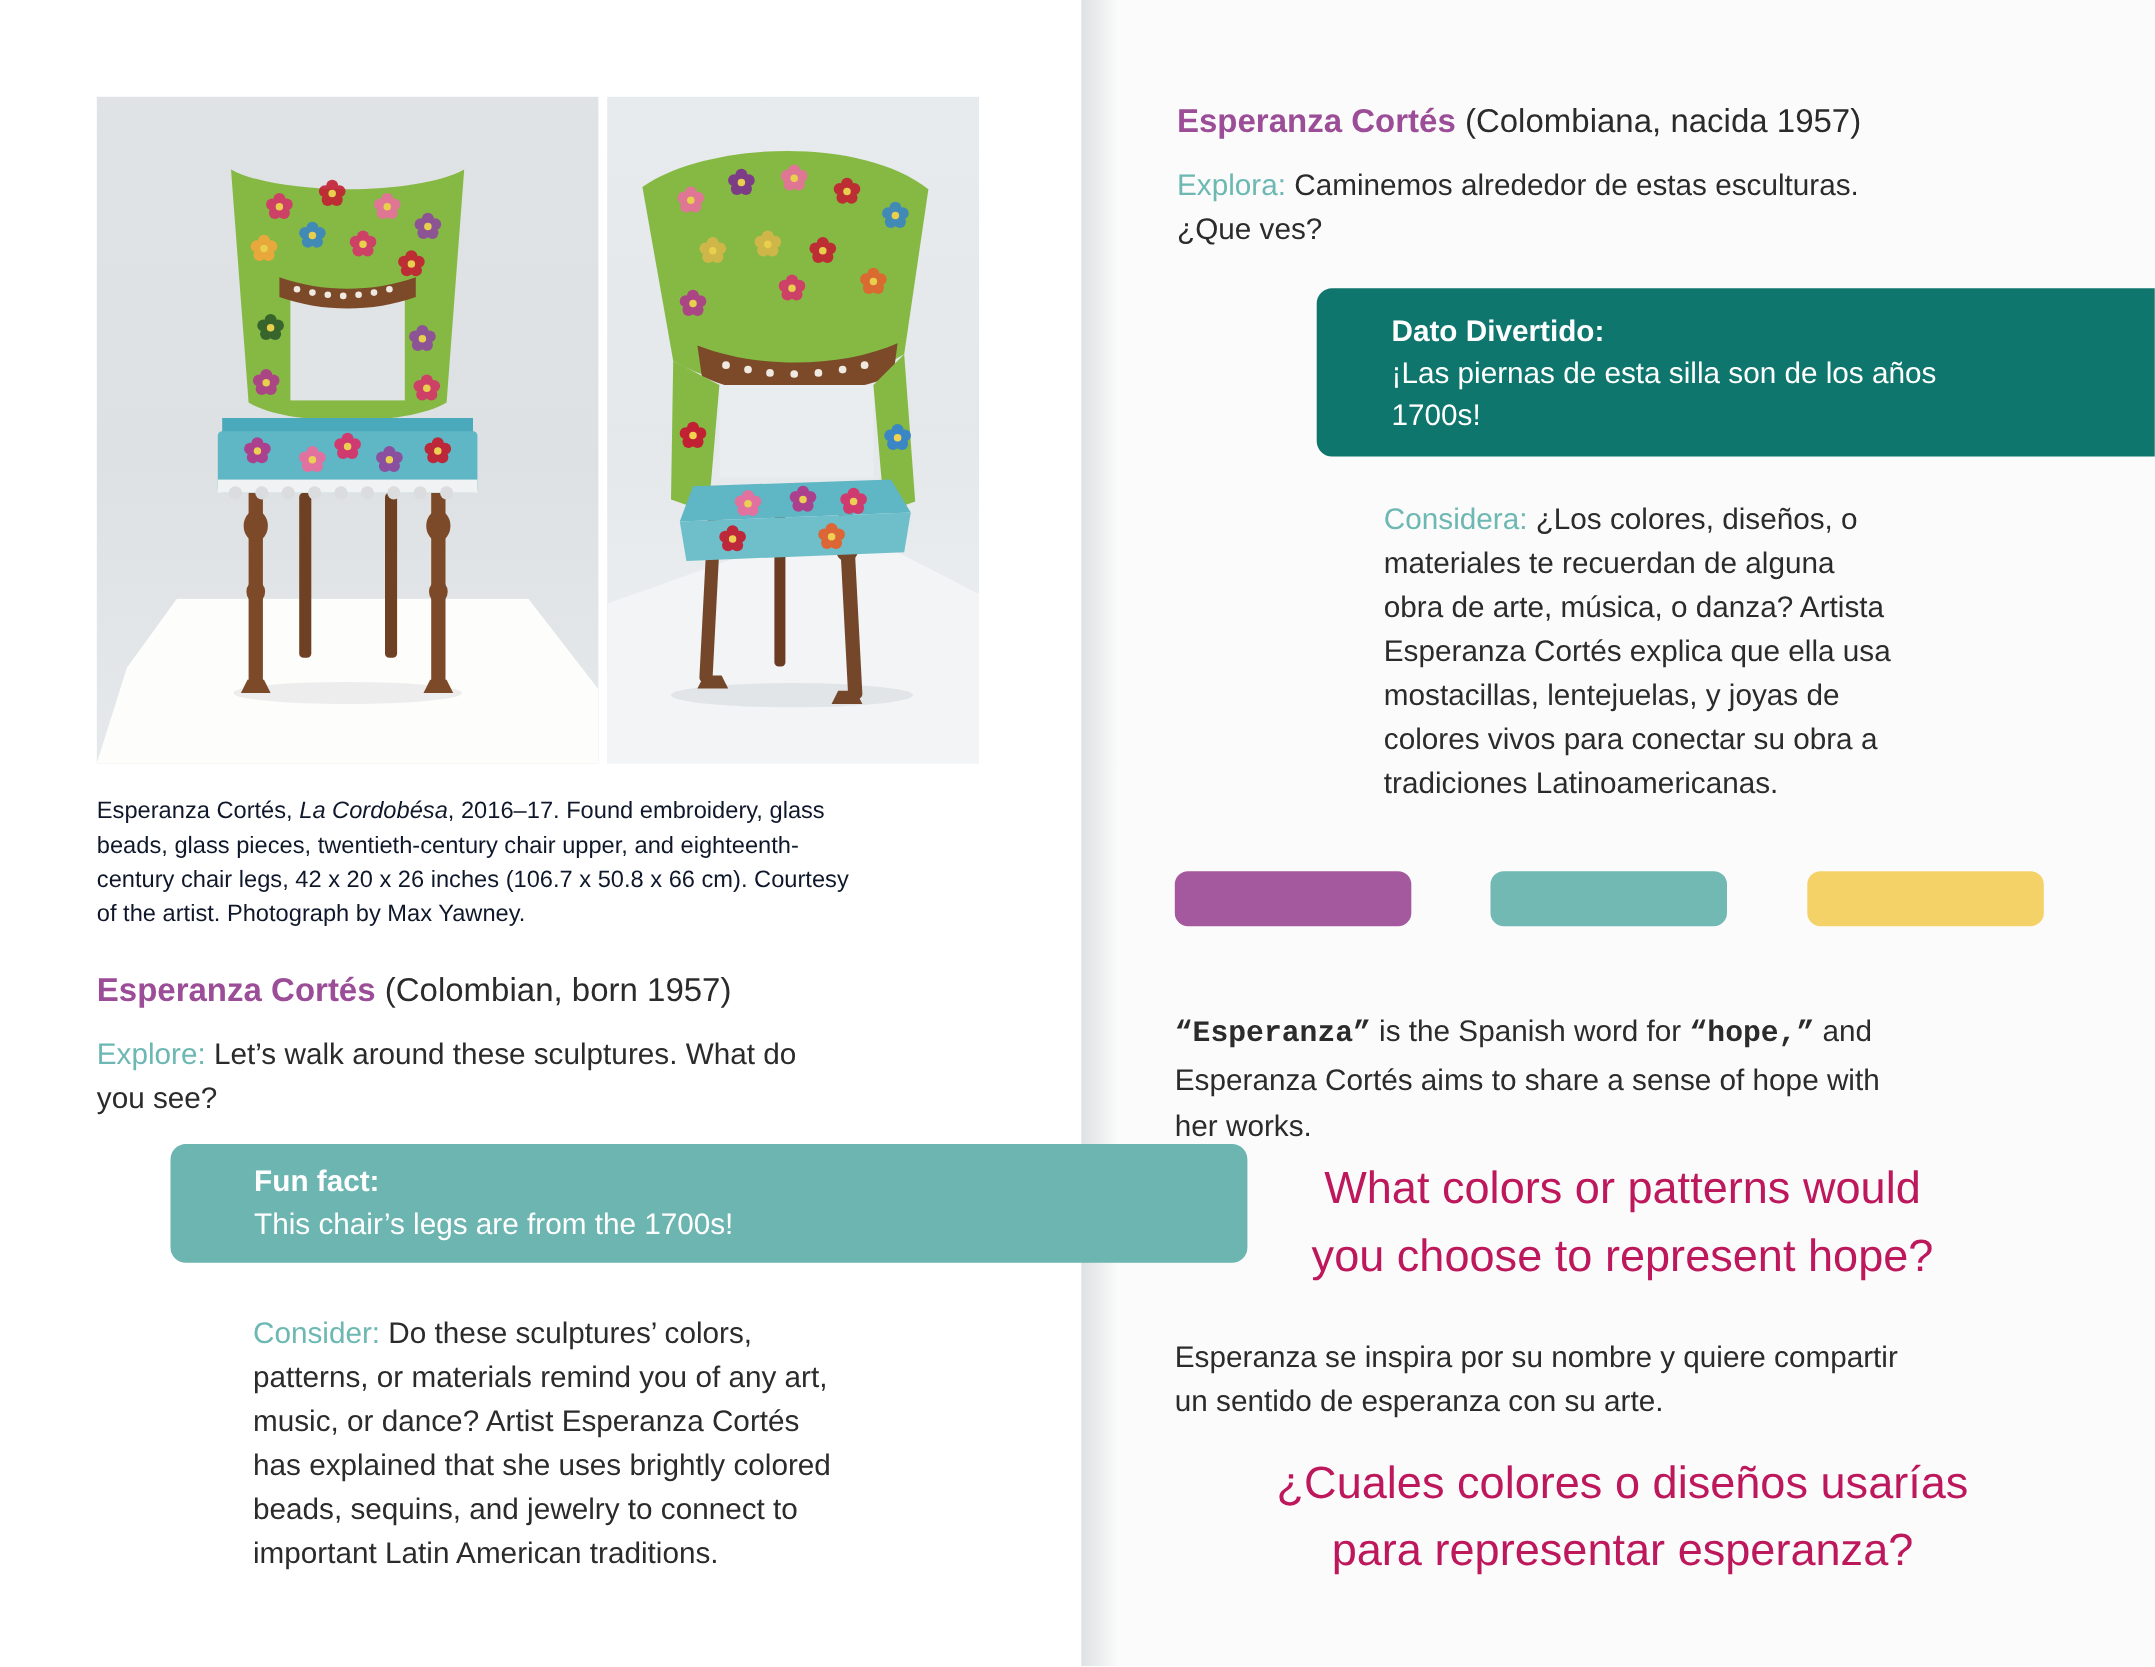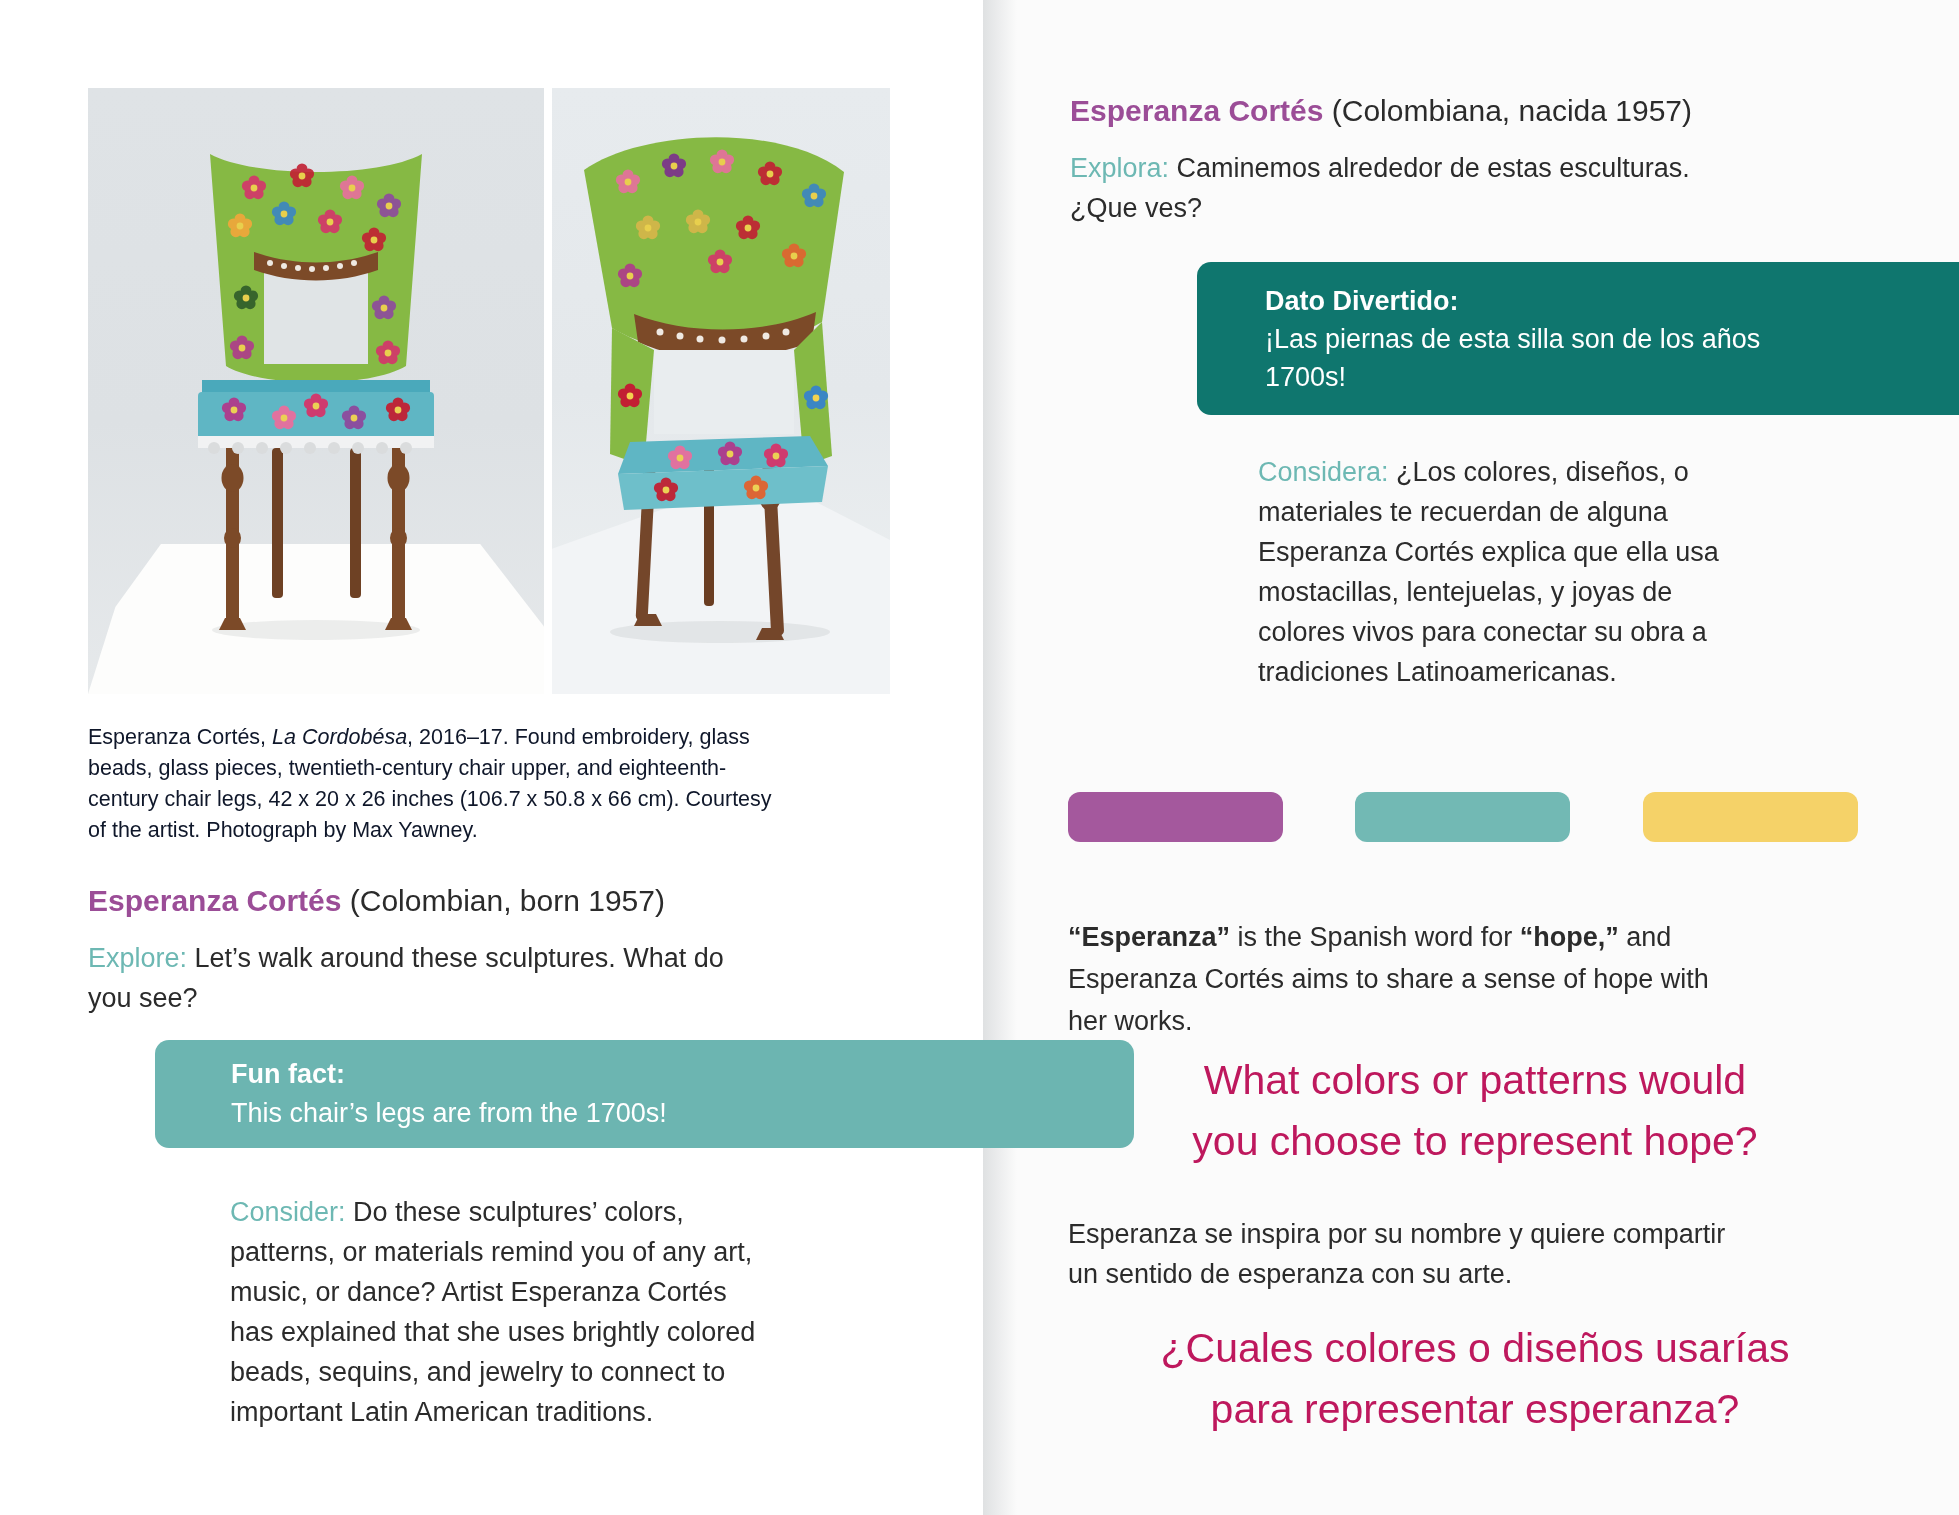--- a/index.html
+++ b/index.html
@@ -37,21 +37,21 @@
   .fun-fact{left:155px;top:1040px;width:979px;height:108px;background:#6cb5b1;}
   .fun-fact .inner{padding:15px 20px 0 76px;font-size:27px;line-height:39px;}
   .dato{left:1197px;top:262px;width:762px;height:153px;background:#0f766e;
     border-radius:14px 0 0 14px;}
   .dato .inner{padding:20px 20px 0 68px;font-size:27px;line-height:38px;}
   .swatch{top:792px;height:50px;width:215px;border-radius:12px;}
   .swatch-purple{left:1068px;background:#a4589d;}
   .swatch-teal{left:1355px;background:#72b9b4;}
   .swatch-yellow{left:1643px;background:#f5d268;}
   .rp-para{font-size:27px;line-height:42px;color:#2b2b2b;}
-  .semib{font-weight:bold;}
+  .semib{font-weight:bold;font-family:Liberation Mono, monospace;}
   .big-q{font-size:41px;line-height:61px;color:#be185d;text-align:center;}
 </style>
 </head>
 <body>
 
 <div class="canvas">
 
   <div class="right-page"></div>
 
   <figure class="abs photo-wrap" style="margin:0;">
@@ -242,20 +242,21 @@
     <div class="inner">
       <div class="title">Dato Divertido:</div>
       <div>¡Las piernas de esta silla son de los años</div>
       <div>1700s!</div>
     </div>
   </div>
 
   <div class="abs para" style="left:1258px;top:452px;width:600px;">
     <div><span class="label-teal">Considera:</span><span> ¿Los colores, diseños, o</span></div>
     <div>materiales te recuerdan de alguna</div>
+    <div>obra de arte, música, o danza? Artista</div>
     <div>Esperanza Cortés explica que ella usa</div>
     <div>mostacillas, lentejuelas, y joyas de</div>
     <div>colores vivos para conectar su obra a</div>
     <div>tradiciones Latinoamericanas.</div>
   </div>
 
   <div class="abs swatch swatch-purple"></div>
   <div class="abs swatch swatch-teal"></div>
   <div class="abs swatch swatch-yellow"></div>
 

